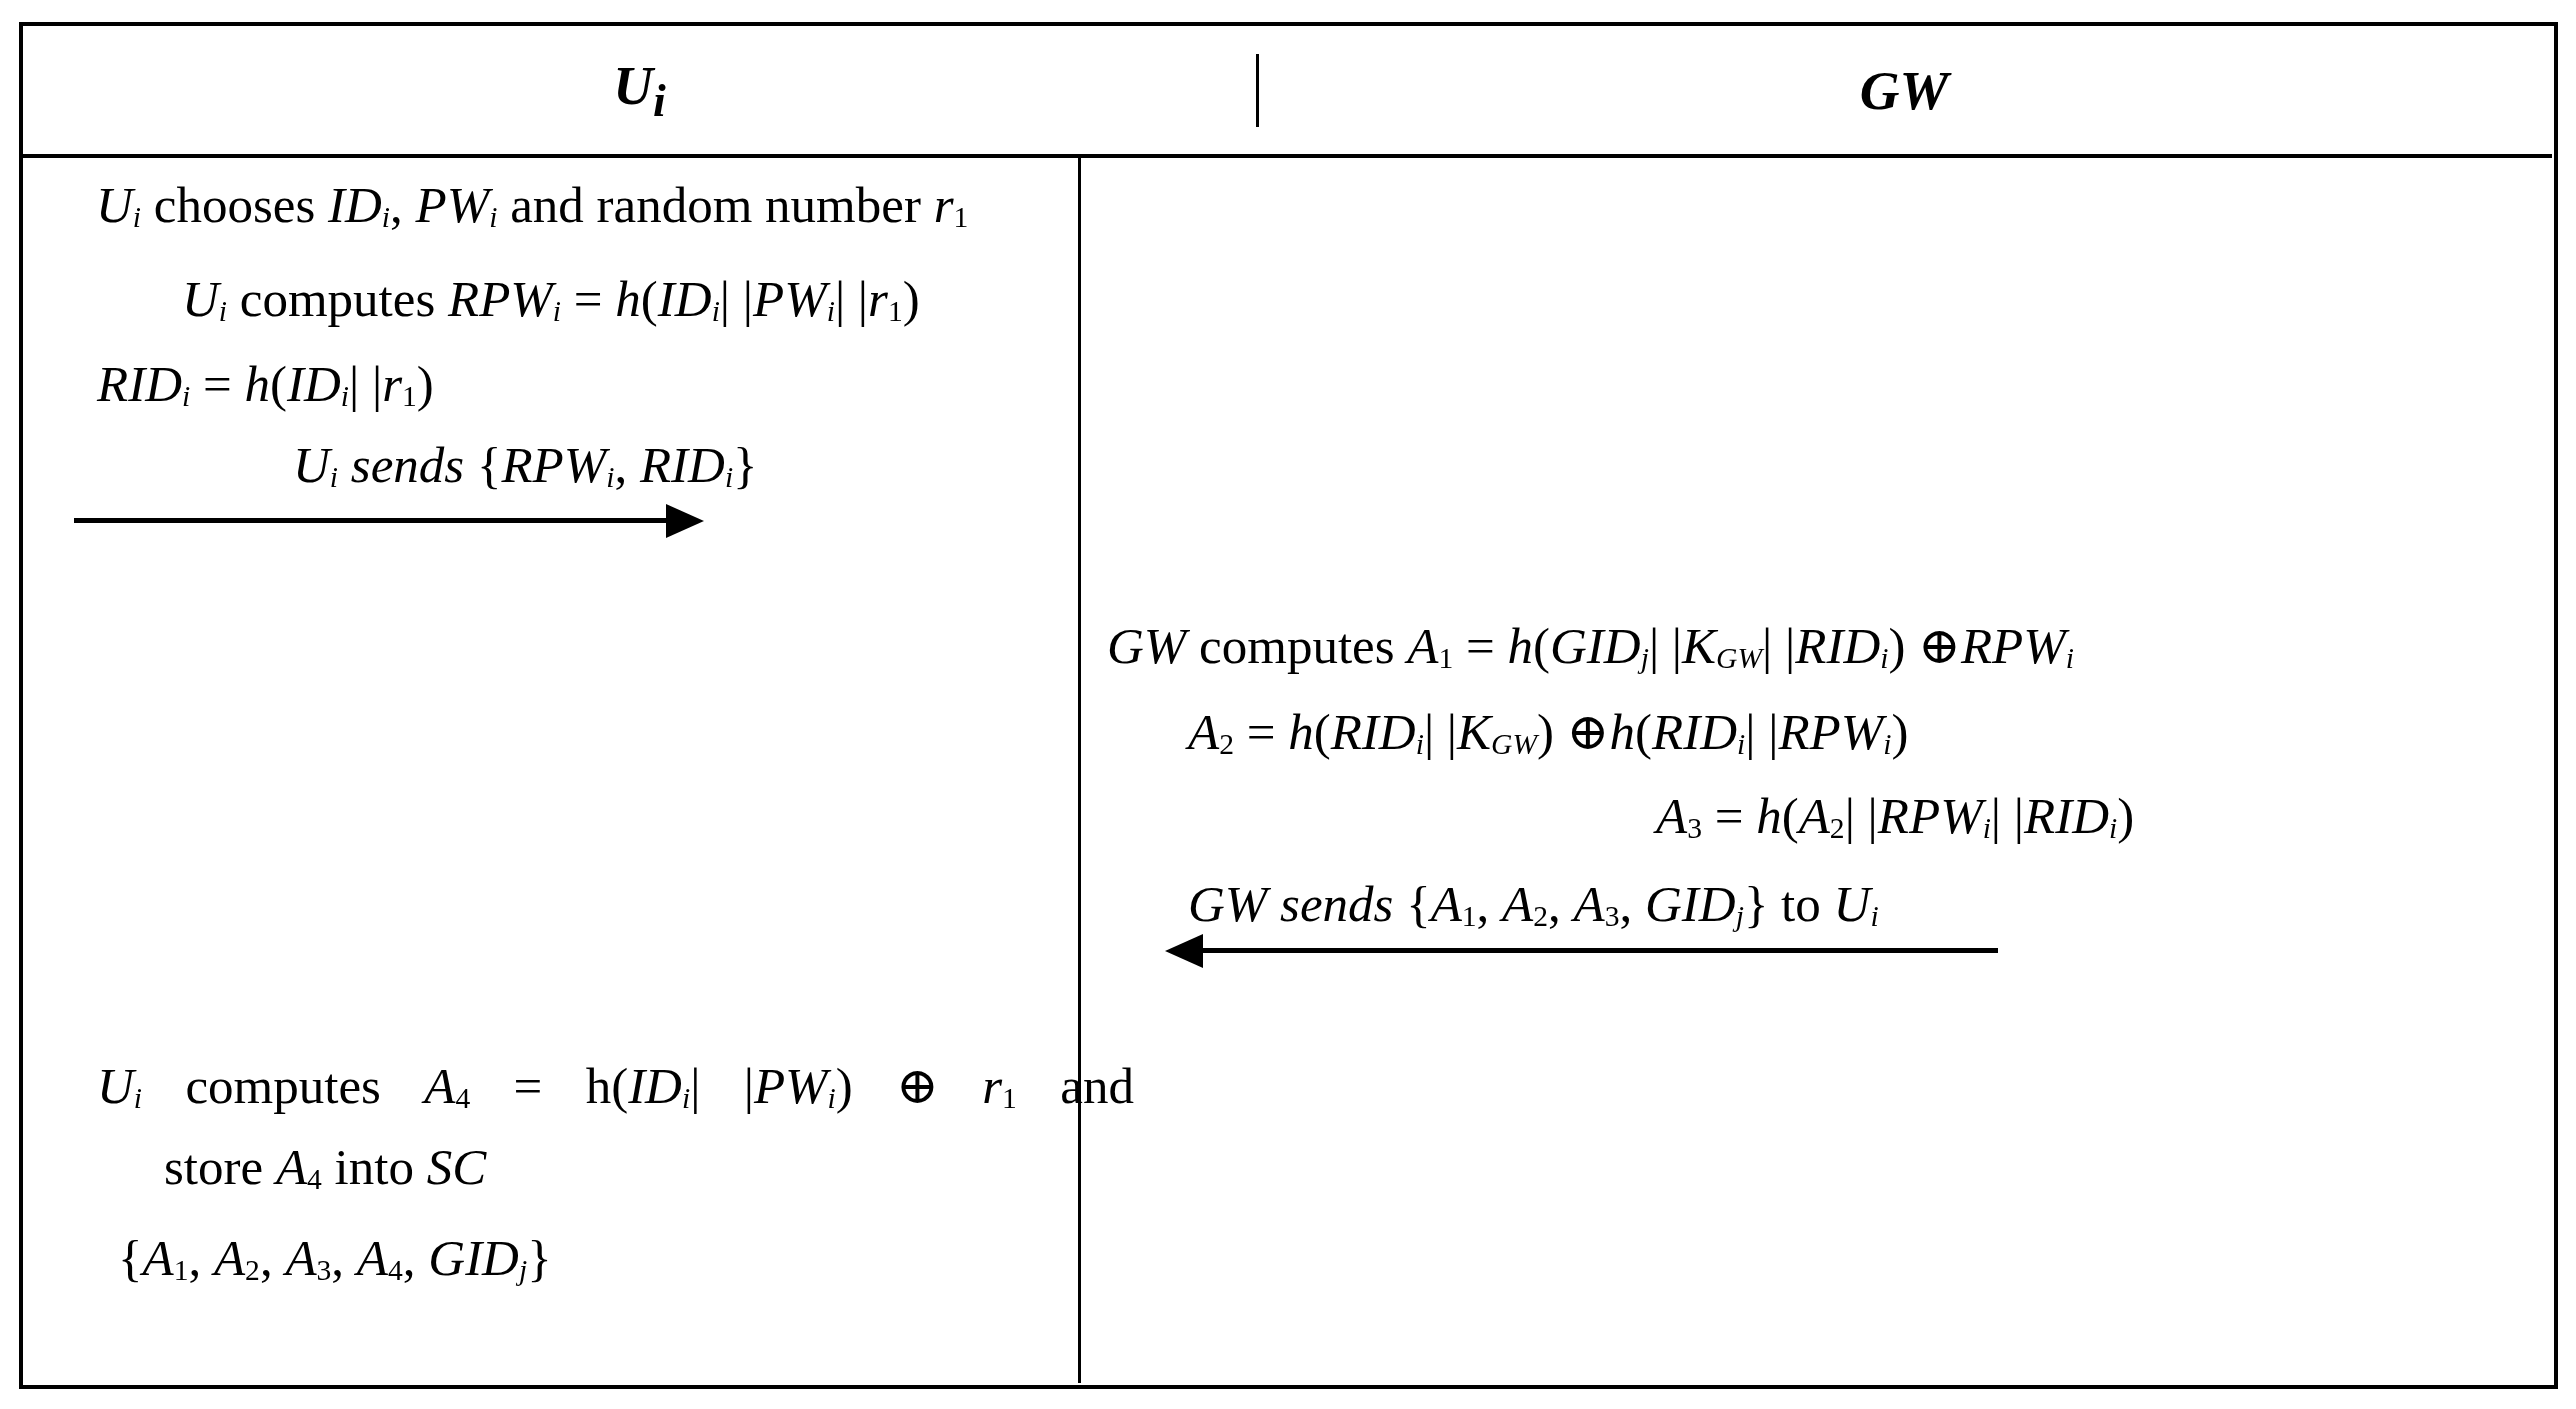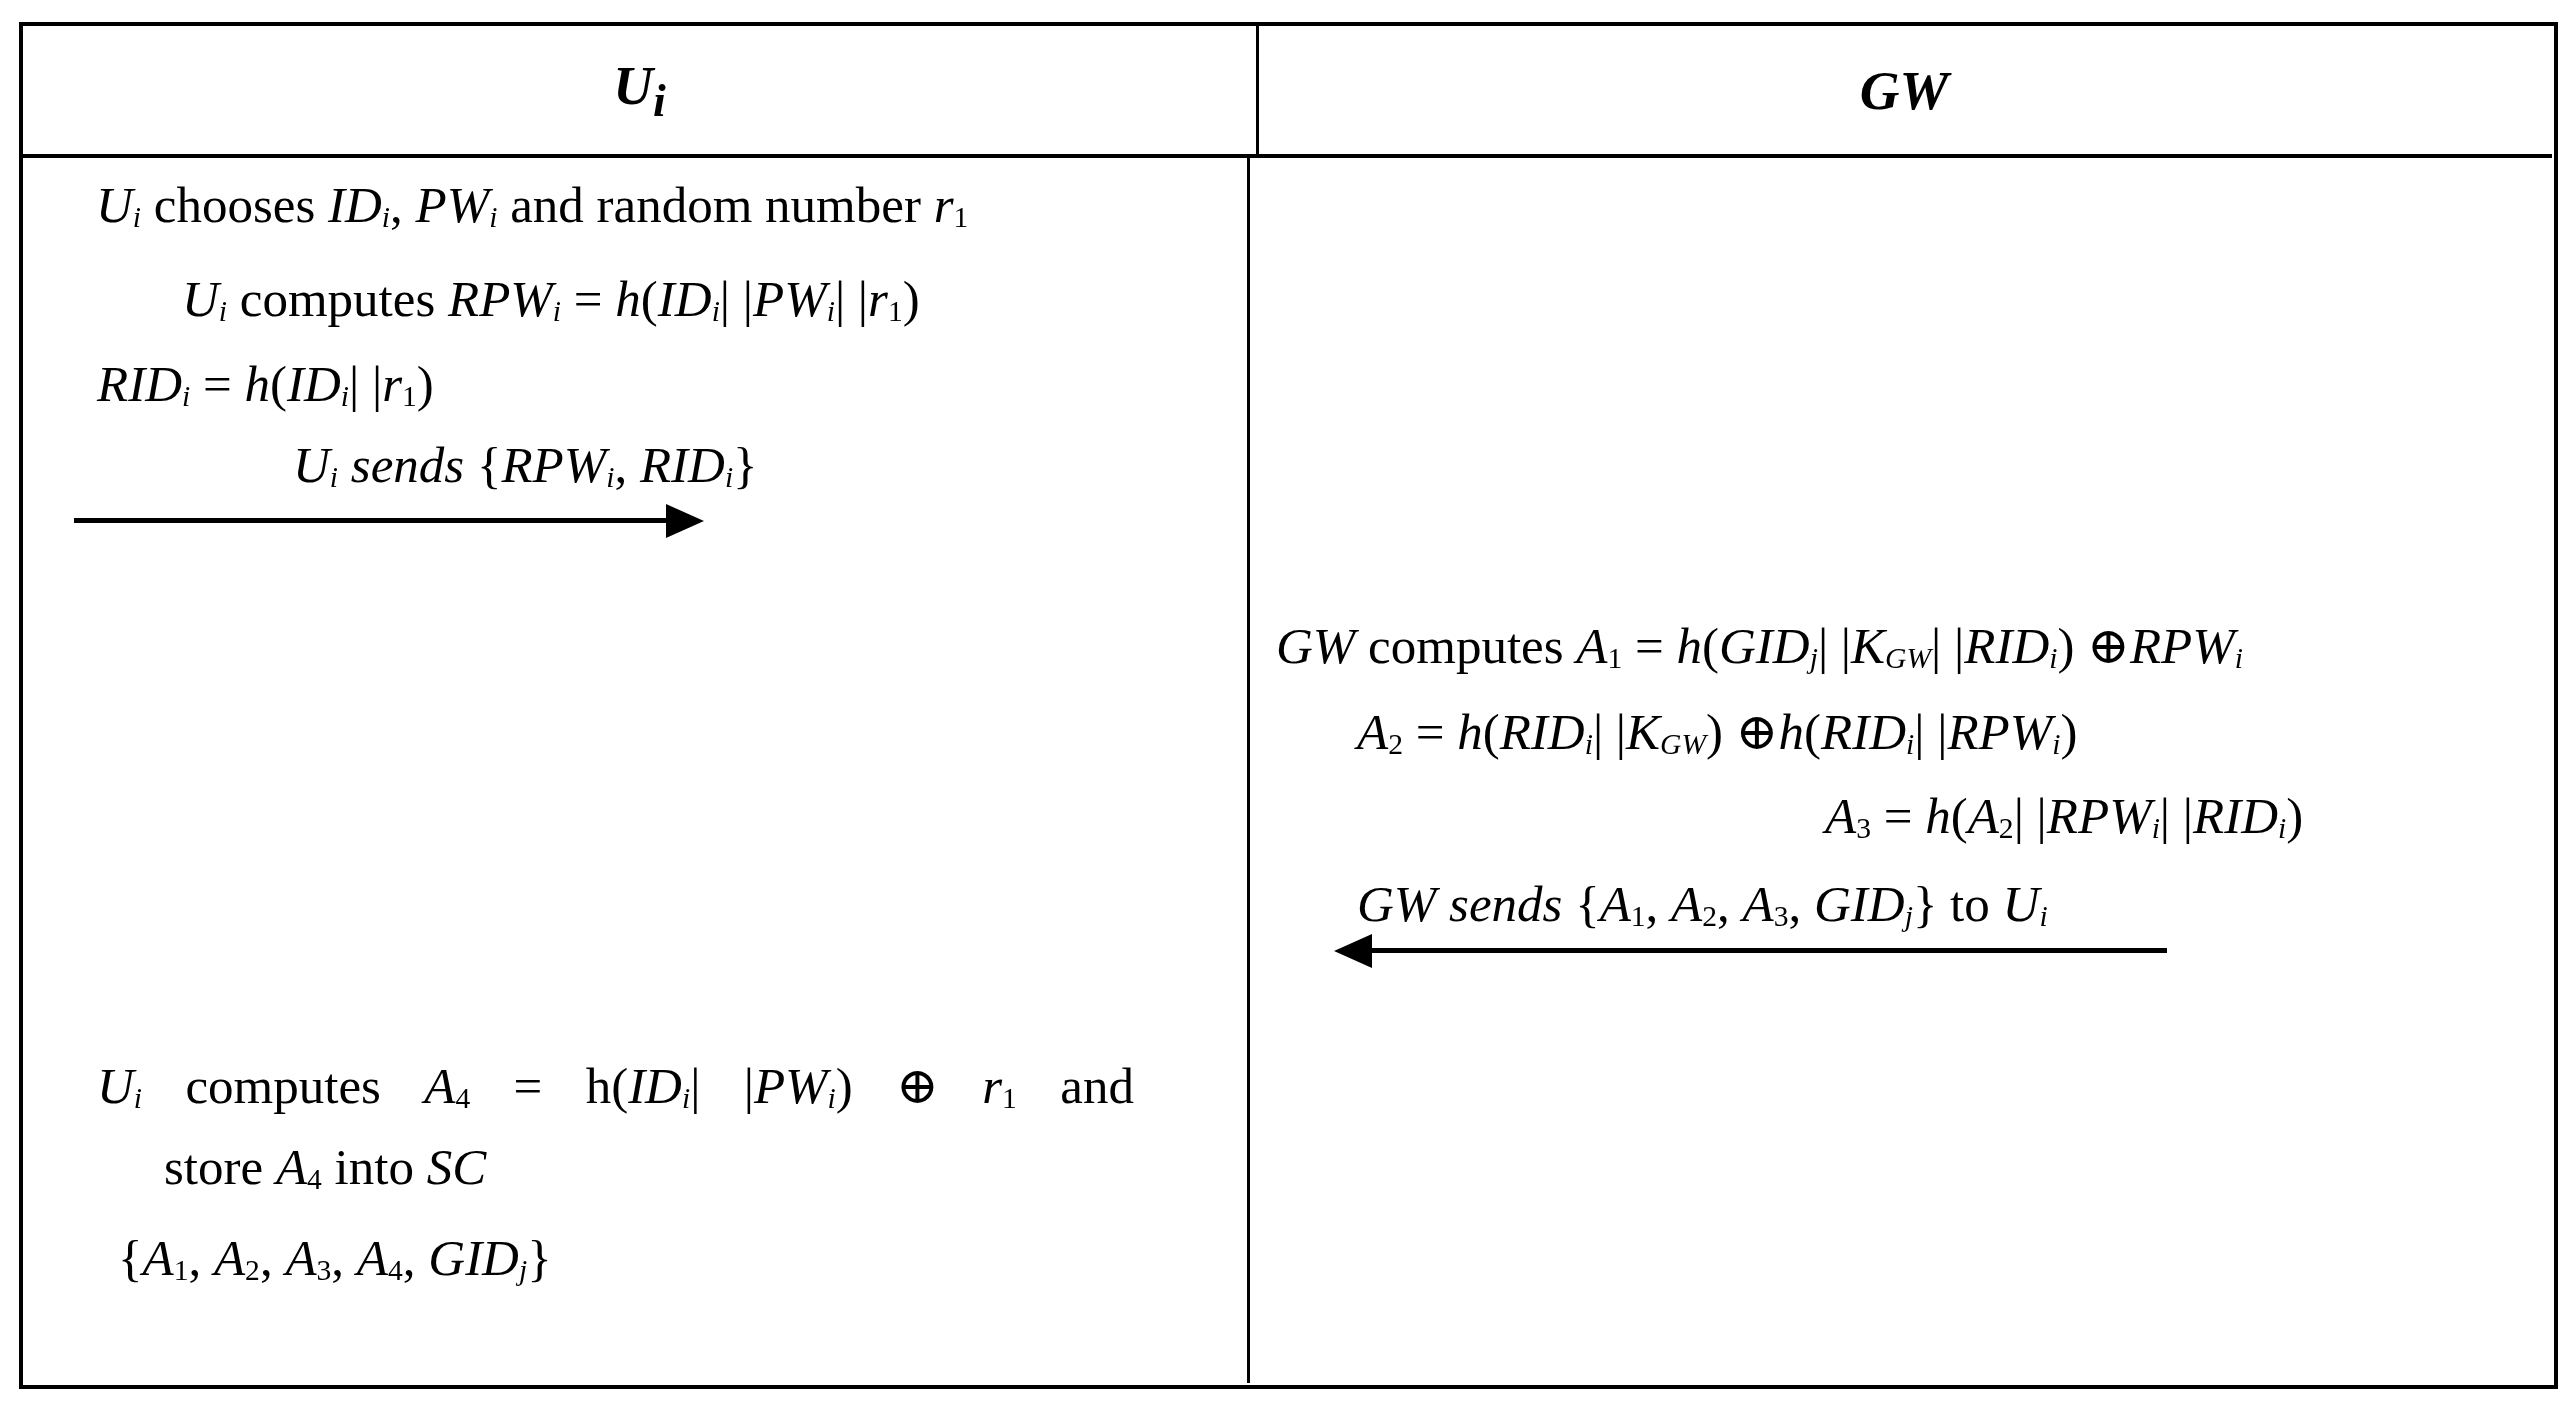--- a/index.html
+++ b/index.html
@@ -21,20 +21,21 @@
     box-sizing: border-box;
     background: #ffffff;
   }
   
   .header-row {
     position: absolute;
     left: 0; top: 0;
     width: 2529px; height: 128px;
     border-bottom: 4px solid #000000;
     display: flex;
+    align-items: center;
   }
   .header-cell {
     display: flex;
     align-items: center;
     justify-content: center;
     font-size: 55px;
     font-weight: bold;
     font-style: italic;
     box-sizing: border-box;
   }
@@ -42,21 +43,21 @@
   .header-cell.gw-h   { width: 1290px; }
 
   
   .body-row {
     position: absolute;
     left: 0; top: 132px;
     width: 2529px; height: 1225px;
     display: flex;
   }
   .body-cell { position: relative; box-sizing: border-box; height: 100%; }
-  .body-cell.user-c { width: 1227px; border-right: 3.4px solid #000000; }
+  .body-cell.user-c { width: 1058px; border-right: 3.4px solid #000000; }
   .body-cell.gw-c   { width: 1290px; }
 
   .line {
     position: absolute;
     white-space: nowrap;
     font-size: 51px;
     line-height: 68px;
     height: 68px;
   }
   .line sub {

